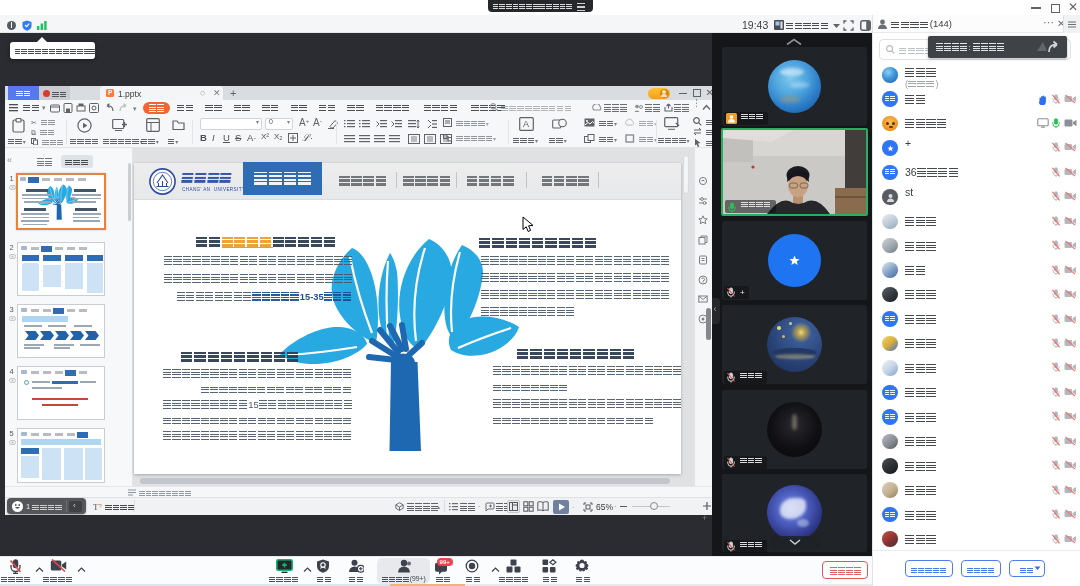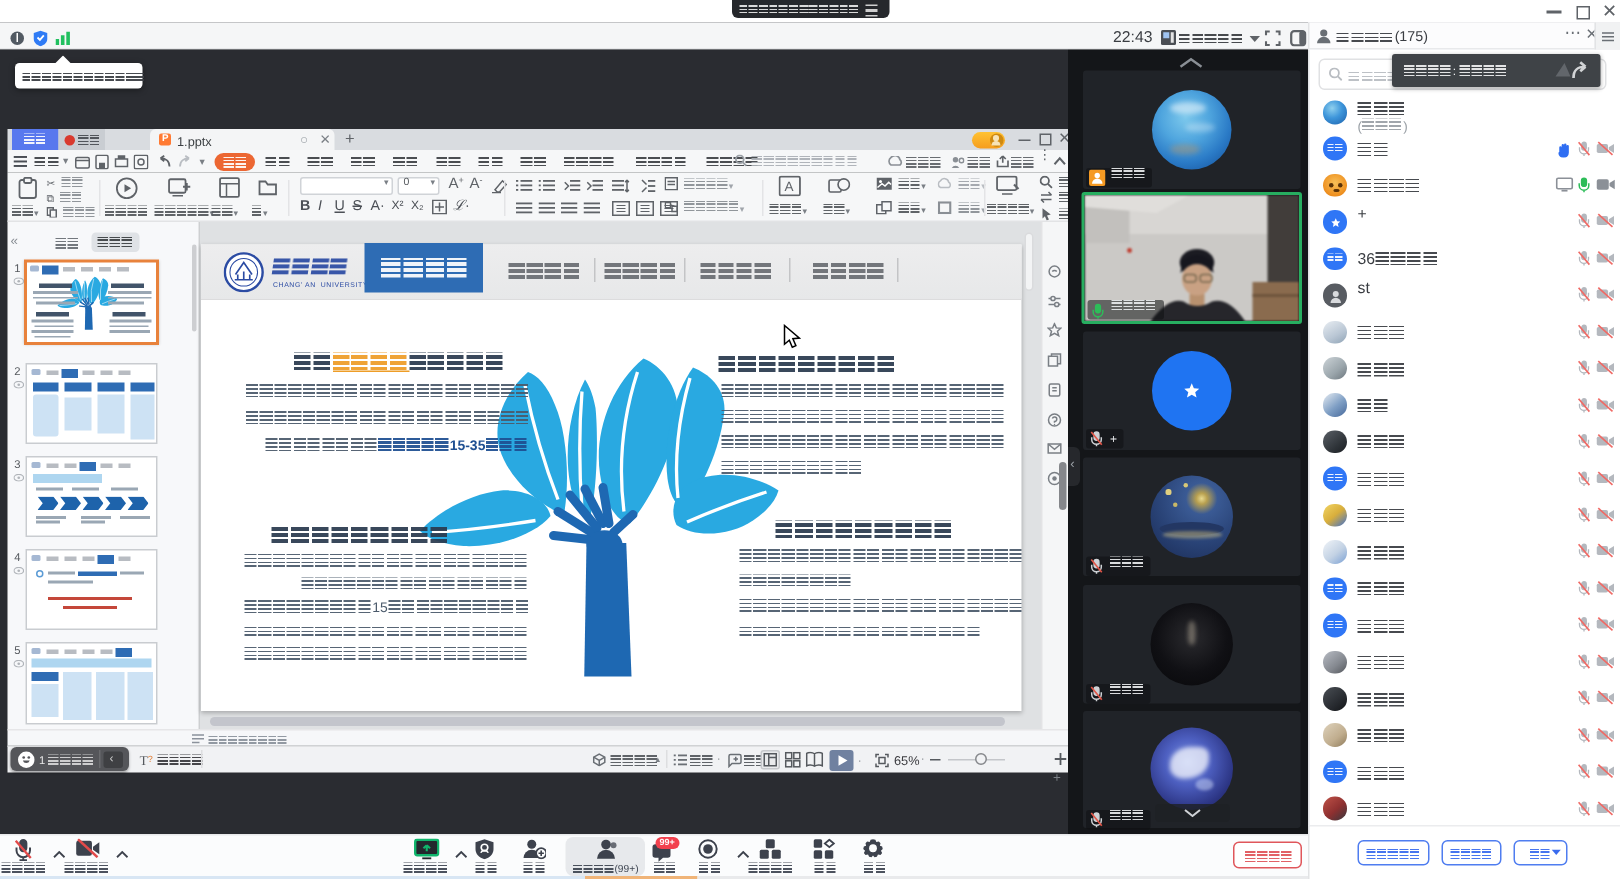--- a/index.html
+++ b/index.html
@@ -64,21 +64,21 @@
     </div>
 <div style="position:absolute;left:21.5px;top:20px;line-height:0;"><svg width="10" height="11">
         <path d="M5 0.5 L9.5 2 V6 C9.5 8.5 7.5 10 5 10.8 C2.5 10 0.5 8.5 0.5 6 V2 Z" fill="#2f7bf5"></path>
         <path d="M3 5 L4.6 6.6 L7.2 3.6" stroke="#fff" stroke-width="1.2" fill="none"></path>
       </svg></div>
 <div style="position:absolute;left:37px;top:21px;line-height:0;"><svg width="10" height="9">
         <rect x="0" y="5" width="2.4" height="4" fill="#21c05f"></rect>
         <rect x="3.6" y="2.5" width="2.4" height="6.5" fill="#21c05f"></rect>
         <rect x="7.2" y="0" width="2.4" height="9" fill="#21c05f"></rect>
       </svg></div>
-<div style="position:absolute;left:742px;top:20px;line-height:0;font-size:10.5px;color:#3a3d42;line-height:1;white-space:nowrap;">22:43</div>
+<div style="position:absolute;left:742px;top:20px;line-height:0;font-size:10.5px;color:#3a3d42;line-height:1;white-space:nowrap;">19:43</div>
 <div style="position:absolute;left:774px;top:20px;line-height:0;"><svg width="10" height="10">
         <rect x="0" y="0" width="10" height="10" rx="1" fill="#4a4e54"></rect>
         <rect x="1.5" y="1.5" width="4" height="4" fill="#9fc3f1"></rect>
         <rect x="6.5" y="1.5" width="2" height="7" fill="#fff" opacity="0.85"></rect>
       </svg></div>
 <div style="position:absolute;left:786px;top:21.5px;line-height:0;"><span class="zh"><i class="z1"></i><i class="z1"></i><i class="z1"></i><i class="z1"></i><i class="z1"></i></span></div>
 <div style="position:absolute;left:833px;top:24px;line-height:0;"><svg width="7" height="5">
         <path d="M0 0 L3.5 4 L7 0 Z" fill="#5f6368"></path>
       </svg></div>
 <div style="position:absolute;left:843px;top:20px;line-height:0;"><svg width="11" height="11">
@@ -898,21 +898,21 @@
 <div style="position:absolute;left:575.9px;top:575px;line-height:0;"><span class="zh"><i class="z29"></i><i class="z29"></i></span></div>
 <div style="position:absolute;left:822px;top:561px;line-height:0;width:46px;height:18px;background:#fff;border:1px solid #e0565b;border-radius:4px;box-sizing:border-box;">
       <div style="position:absolute;left:7px;top:5px;line-height:0;"><span class="zh"><i class="z31"></i><i class="z31"></i><i class="z31"></i><i class="z31"></i></span></div>
     </div>
 <div style="position:absolute;left:872px;top:15px;line-height:0;width:208px;height:571px;background:#ffffff;border-left:1px solid #e2e3e5;box-sizing:border-box;"></div>
 <div style="position:absolute;left:872px;top:15px;line-height:0;width:208px;height:18px;background:#fcfcfd;border-bottom:1px solid #e8e9eb;border-left:1px solid #e2e3e5;box-sizing:border-box;"></div>
 <div style="position:absolute;left:877px;top:19px;line-height:0;"><svg width="11" height="10">
         <circle cx="5.5" cy="3" r="2.4" fill="#6a6f75"></circle>
         <path d="M1 10 a4.5 4.5 0 0 1 9 0 Z" fill="#6a6f75"></path>
       </svg></div>
-<div style="position:absolute;left:891px;top:19.5px;line-height:0;white-space:nowrap;"><span class="zh"><i class="z32"></i><i class="z32"></i><i class="z32"></i><i class="z32"></i></span><span style="font-size:9.5px;line-height:0;color:#3a3d42;position:relative;top:-0.1em;">(175)</span></div>
+<div style="position:absolute;left:891px;top:19.5px;line-height:0;white-space:nowrap;"><span class="zh"><i class="z32"></i><i class="z32"></i><i class="z32"></i><i class="z32"></i></span><span style="font-size:9.5px;line-height:0;color:#3a3d42;position:relative;top:-0.1em;">(144)</span></div>
 <div style="position:absolute;left:1043px;top:17px;line-height:0;font-size:11px;color:#6a6f75;line-height:1;white-space:nowrap;">⋯</div>
 <div style="position:absolute;left:1057px;top:18.5px;line-height:0;font-size:10px;color:#6a6f75;line-height:1;white-space:nowrap;">✕</div>
 <div style="position:absolute;left:1063px;top:15px;line-height:0;width:17px;height:18px;background:#f1f2f3;border-left:1px solid #e2e3e5;box-sizing:border-box;">
       <svg width="8" height="7" style="position:absolute;left:4px;top:5.5px">
         <path d="M0 1 H8 M0 3.5 H8 M0 6 H8" stroke="#6a6f75" stroke-width="1.1"></path>
       </svg>
     </div>
 <div style="position:absolute;left:879px;top:39px;line-height:0;width:192px;height:21px;background:#fff;border:1px solid #e0e1e3;border-radius:4px;box-sizing:border-box;"></div>
 <div style="position:absolute;left:886px;top:45px;line-height:0;"><svg width="9" height="9">
         <circle cx="3.6" cy="3.6" r="3" fill="none" stroke="#b9bdc2" stroke-width="1.2"></circle>

